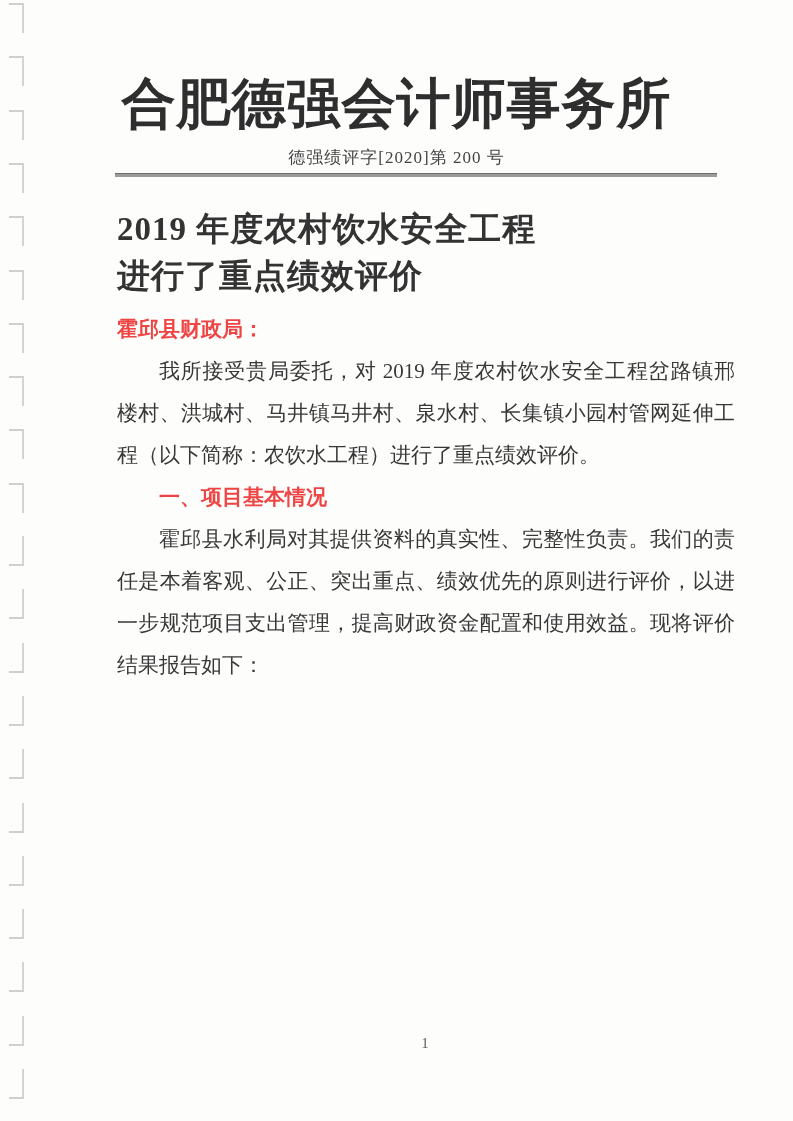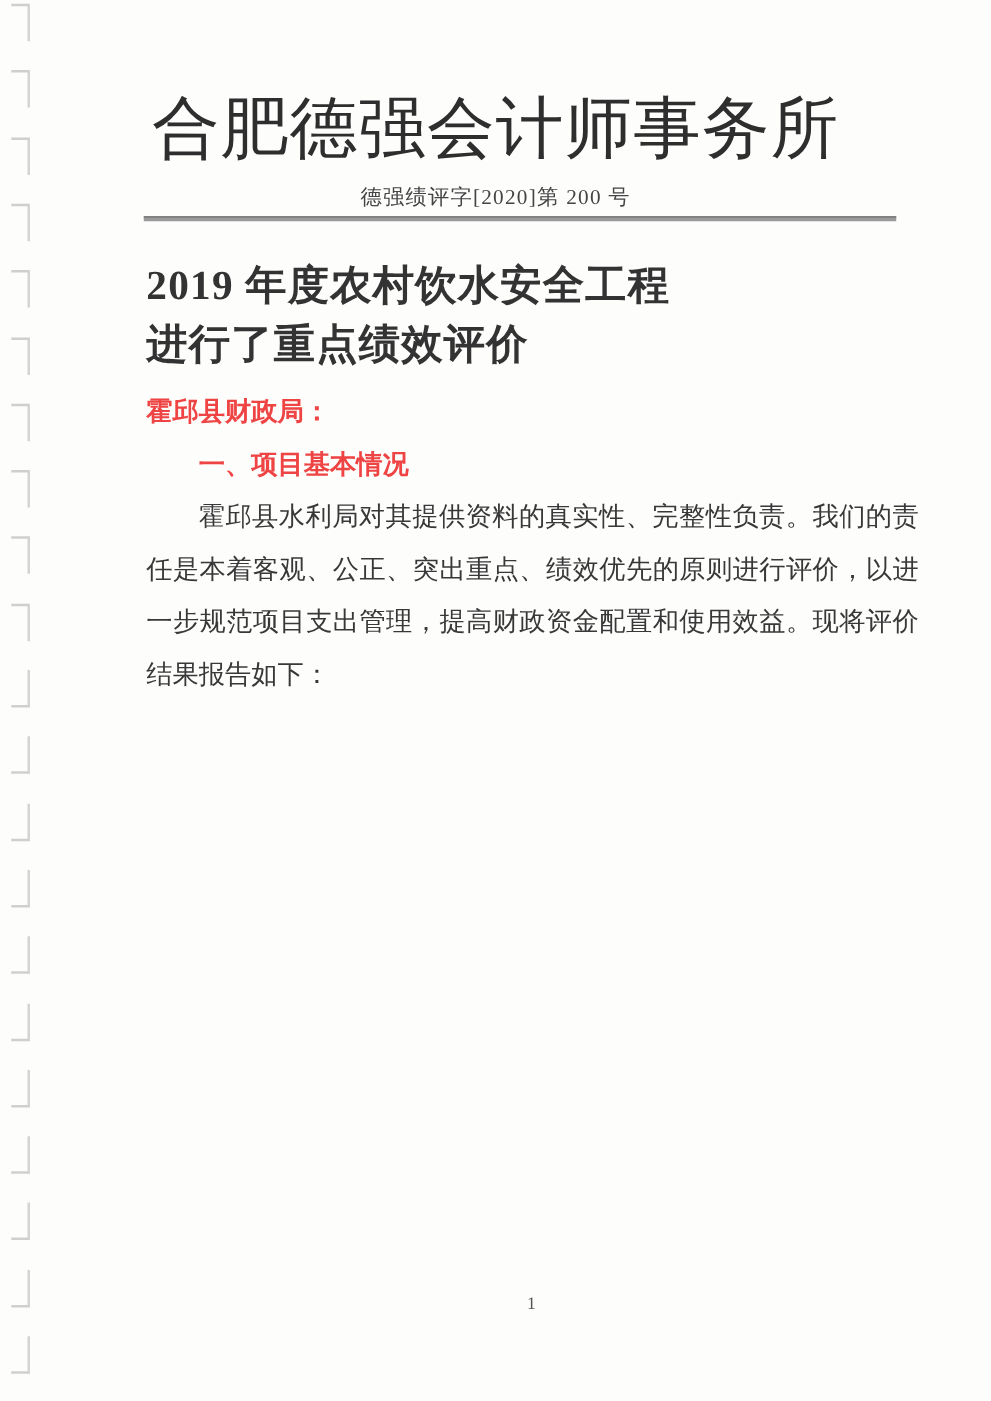--- a/index.html
+++ b/index.html
@@ -26,21 +26,21 @@
     height: 28px;
   }
   .binding-mark.upper { border-top: 2px solid #cfcfcf; border-right: 2px solid #d4d4d4; }
   .binding-mark.lower { border-bottom: 2px solid #cfcfcf; border-right: 2px solid #d4d4d4; }
 
   .letterhead {
     margin: 0;
     padding-top: 74px;
     text-align: center;
     font-family: "Liberation Sans", "DejaVu Sans", sans-serif;
-    font-weight: normal;
+    font-weight: bold;
     font-size: 54px;
     line-height: 58px;
     letter-spacing: 1px;
     color: #2e2e2e;
   }
   .doc-number {
     margin-top: 14px;
     text-align: center;
     font-size: 17px;
     line-height: 24px;
@@ -119,19 +119,20 @@
 
   <div class="header-rule"></div>
 
   <h2 class="report-title">
     <span>2019 年度农村饮水安全工程</span><br>
     <span>进行了重点绩效评价</span>
   </h2>
 
   <div class="doc-body" id="doc-body">
       <p class="bold">霍邱县财政局：</p>
+      <p class="indent ">我所接受贵局委托，对 2019 年度农村饮水安全工程岔路镇邢楼村、洪城村、马井镇马井村、泉水村、长集镇小园村管网延伸工程（以下简称：农饮水工程）进行了重点绩效评价。</p>
       <p class="indent bold">一、项目基本情况</p>
       <p class="indent ">霍邱县水利局对其提供资料的真实性、完整性负责。我们的责任是本着客观、公正、突出重点、绩效优先的原则进行评价，以进一步规范项目支出管理，提高财政资金配置和使用效益。现将评价结果报告如下：</p>
     </div>
 
   <div class="page-number">1</div>
 
 </div>
 
 </body></html>

